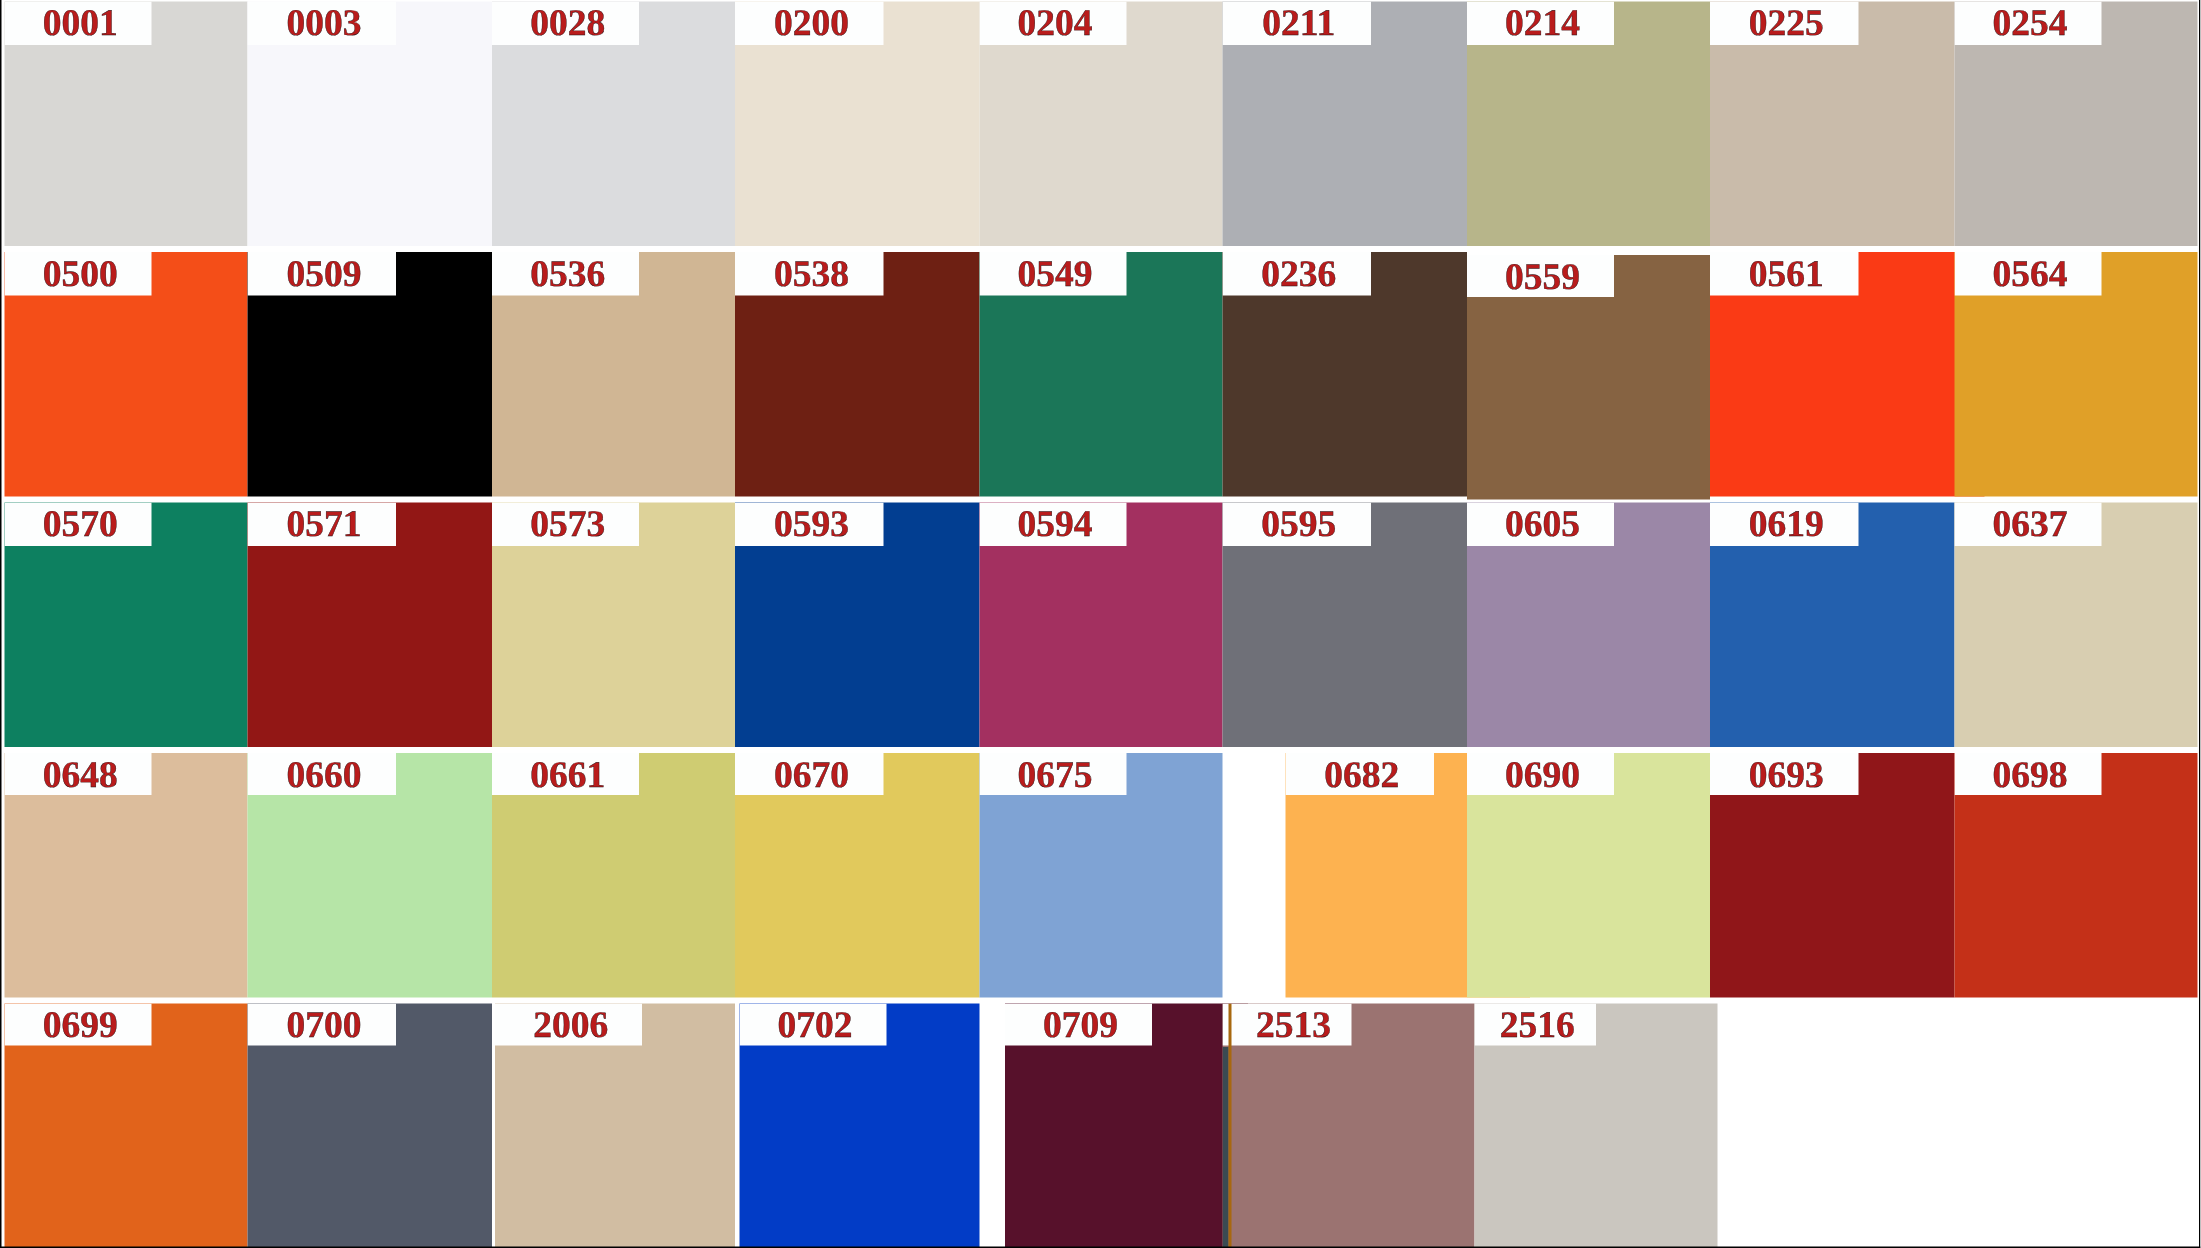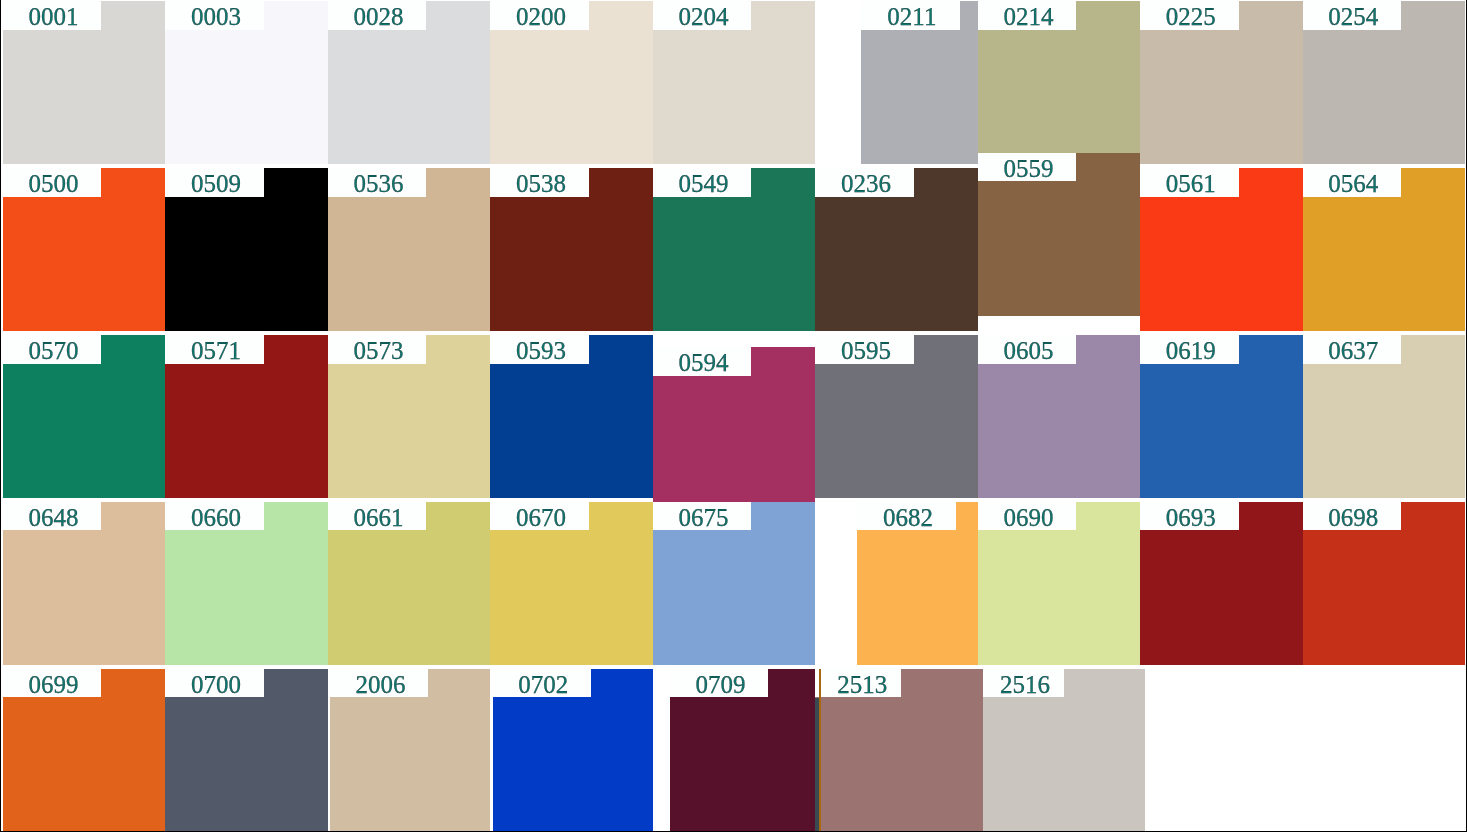--- a/index.html
+++ b/index.html
@@ -58,24 +58,24 @@
     width: 98.6px;
     background: #fdfefe;
     display: flex;
     align-items: center;
     justify-content: center;
     box-sizing: border-box;
     padding-left: 3px;
   }
   .label span {
     font-family: "Liberation Serif", serif;
-    font-weight: normal;
+    font-weight: bold;
     font-size: 25px;
     line-height: 1;
-    color: #0f766e;
+    color: #b91c1c;
     -webkit-text-stroke: 0.25px #101014;
     display: block;
     transform: translateY(0.5px);
   }
 </style>
 </head>
 <body>
 
 <div id="chart">
   <div class="edge" id="edge-left"></div>
@@ -99,21 +99,21 @@
     <div class="swatch" style="left: 490.14px; top: 1.4px; width: 162.5px; height: 162.5px; background: rgb(234, 225, 210);">
       <div class="label">
         <span>0200</span>
       </div>
     </div>
     <div class="swatch" style="left: 652.62px; top: 1.4px; width: 162.5px; height: 162.5px; background: rgb(223, 217, 206);">
       <div class="label">
         <span>0204</span>
       </div>
     </div>
-    <div class="swatch" style="left: 815.1px; top: 1.4px; width: 162.5px; height: 162.5px; background: rgb(173, 175, 180); margin-left: 46px;">
+    <div class="swatch" style="left: 815.1px; top: 1.4px; width: 162.5px; height: 162.5px; background: rgb(173, 175, 180);">
       <div class="label">
         <span>0211</span>
       </div>
     </div>
     <div class="swatch" style="left: 977.58px; top: 1.4px; width: 162.5px; height: 162.5px; background: rgb(183, 181, 138);">
       <div class="label">
         <span>0214</span>
       </div>
     </div>
     <div class="swatch" style="left: 1140.06px; top: 1.4px; width: 162.5px; height: 162.5px; background: rgb(201, 187, 170);">
@@ -149,21 +149,21 @@
     <div class="swatch" style="left: 652.62px; top: 168.3px; width: 162.5px; height: 162.5px; background: rgb(27, 118, 88);">
       <div class="label">
         <span>0549</span>
       </div>
     </div>
     <div class="swatch" style="left: 815.1px; top: 168.3px; width: 162.5px; height: 162.5px; background: rgb(78, 56, 43);">
       <div class="label">
         <span>0236</span>
       </div>
     </div>
-    <div class="swatch" style="left: 977.58px; top: 153px; width: 162.5px; height: 162.5px; background: rgb(134, 99, 66);">
+    <div class="swatch" style="left: 977.58px; top: 170px; width: 162.5px; height: 162.5px; background: rgb(134, 99, 66);">
       <div class="label">
         <span>0559</span>
       </div>
     </div>
     <div class="swatch" style="left: 1140.06px; top: 168.3px; width: 162.5px; height: 162.5px; background: rgb(250, 58, 21); padding-left: 20px;">
       <div class="label">
         <span>0561</span>
       </div>
     </div>
     <div class="swatch" style="left: 1302.54px; top: 168.3px; width: 162.5px; height: 162.5px; background: rgb(224, 160, 40);">
@@ -184,21 +184,21 @@
     <div class="swatch" style="left: 327.66px; top: 335.2px; width: 162.5px; height: 162.5px; background: rgb(221, 210, 153);">
       <div class="label">
         <span>0573</span>
       </div>
     </div>
     <div class="swatch" style="left: 490.14px; top: 335.2px; width: 162.5px; height: 162.5px; background: rgb(2, 62, 145);">
       <div class="label">
         <span>0593</span>
       </div>
     </div>
-    <div class="swatch" style="left: 652.62px; top: 335.2px; width: 162.5px; height: 162.5px; background: rgb(163, 48, 96); margin-top: 12px;">
+    <div class="swatch" style="left: 652.62px; top: 335.2px; width: 162.5px; height: 162.5px; background: rgb(163, 48, 96);">
       <div class="label">
         <span>0594</span>
       </div>
     </div>
     <div class="swatch" style="left: 815.1px; top: 335.2px; width: 162.5px; height: 162.5px; background: rgb(111, 112, 120);">
       <div class="label">
         <span>0595</span>
       </div>
     </div>
     <div class="swatch" style="left: 977.58px; top: 335.2px; width: 162.5px; height: 162.5px; background: rgb(155, 135, 167);">

